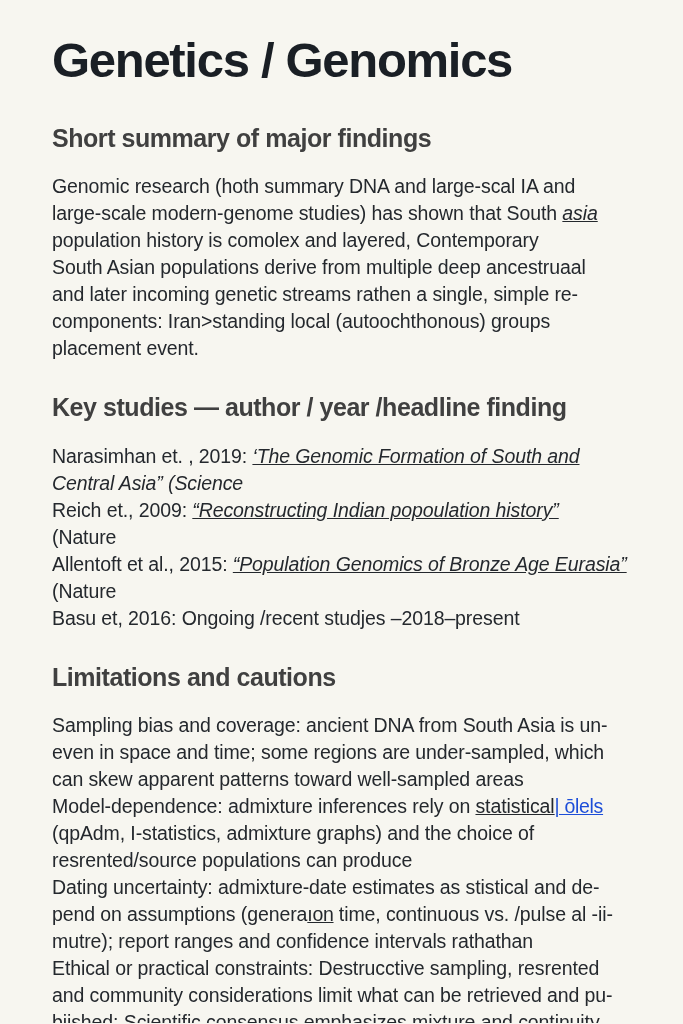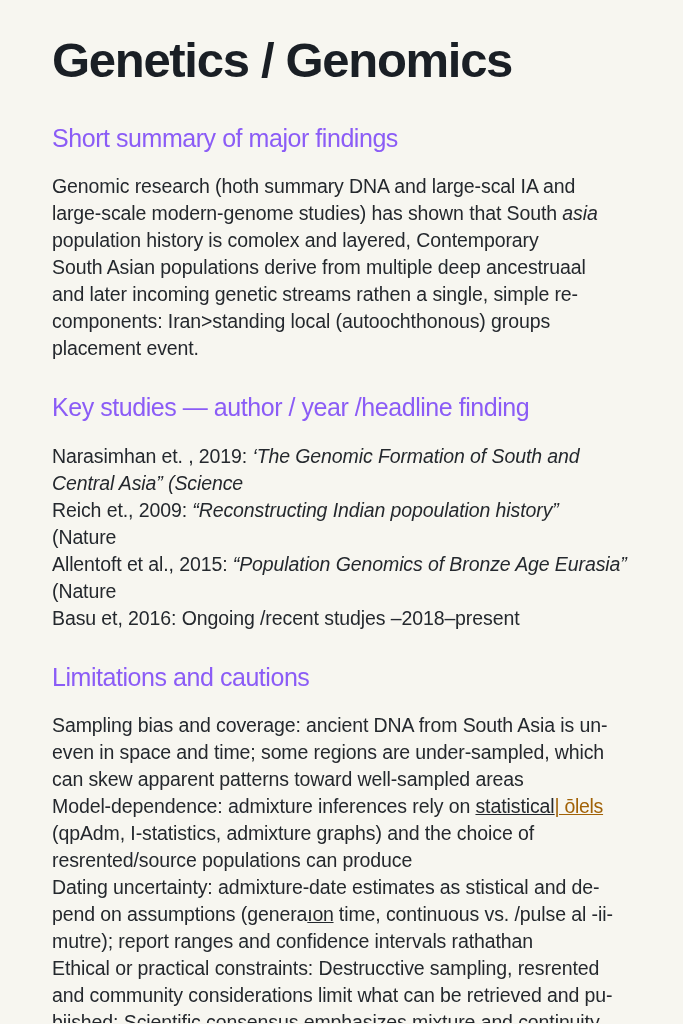--- a/index.html
+++ b/index.html
@@ -32,24 +32,24 @@
     letter-spacing: -1.3px;
     line-height: 1.0;
     margin: 0;
     padding-top: 36px;
     color: #1a1f25;
     white-space: nowrap;
   }
 
   .section-heading {
     font-size: 25px;
-    font-weight: 400;
+    font-weight: 700;
     letter-spacing: -0.45px;
     line-height: 1.1;
-    color: #8b5cf6;
+    color: #404040;
     white-space: nowrap;
   }
 
   .sec-summary-heading { margin-top: 40px; }
   .sec-studies-heading { margin-top: 32px; }
   .sec-limits-heading  { margin-top: 32px; }
 
   .body-block {
     margin-top: 13px;
   }
@@ -57,35 +57,35 @@
   .line {
     font-size: 19.5px;
     line-height: 27px;
     letter-spacing: -0.1px;
     white-space: nowrap;
     color: #24282d;
   }
 
   .line.it { font-style: italic; }
 
-  .ital { font-style: italic; }
+  .ital { font-style: italic; text-decoration: underline; }
 
   
   .clipped {
     position: relative;
   }
 
   .under { text-decoration: underline; text-decoration-thickness: 1px; }
 
   .garble {
     letter-spacing: -0.3px;
   }
 
   .faint {
-    color: #a16207;
+    color: #1d4ed8;
   }
 </style>
 </head>
 <body>
 
 <div class="page">
 
   <h1 class="doc-title">Genetics / Genomics</h1>
 
   <h2 class="section-heading sec-summary-heading">Short summary of major findings</h2>

